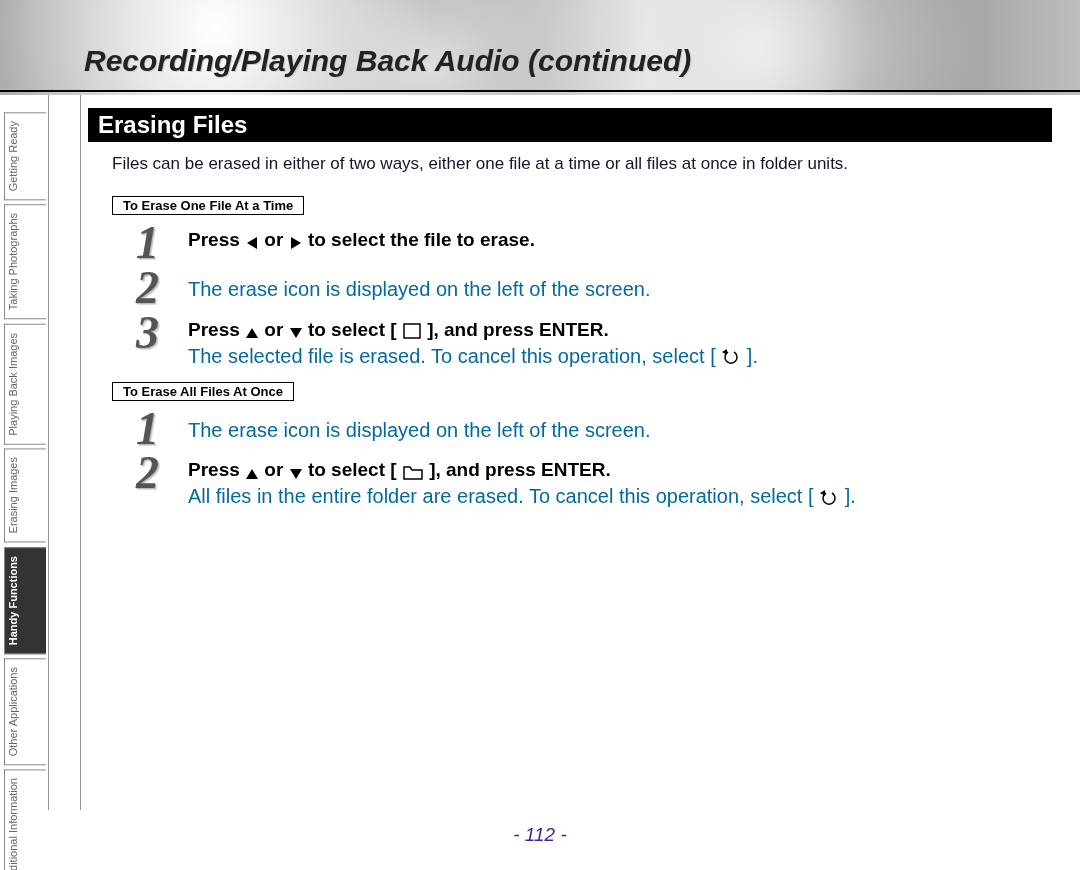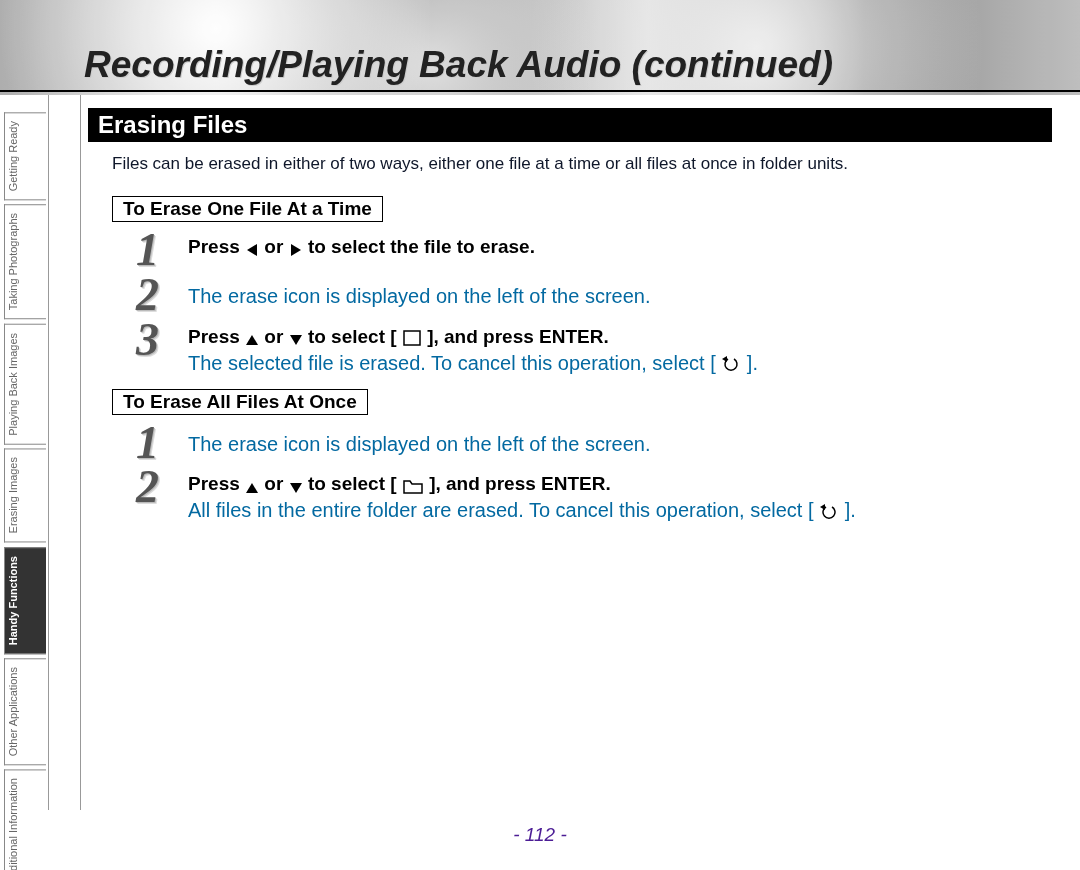--- a/index.html
+++ b/index.html
@@ -19,21 +19,21 @@
       radial-gradient(circle at 20% 30%, #fff 0%, transparent 25%),
       radial-gradient(circle at 70% 50%, #eee 0%, transparent 30%),
       radial-gradient(circle at 40% 70%, #ddd 0%, transparent 25%),
       linear-gradient(90deg, #aaa, #ccc 20%, #999 40%, #ddd 60%, #888 80%, #bbb);
     filter: contrast(0.9) brightness(1.05);
   }
   .header-title {
     position: absolute;
     top: 44px;
     left: 84px;
-    font-size: 37px;
+    font-size: 30px;
     font-weight: bold;
     font-style: italic;
     color: #222;
     text-shadow: 1px 1px 0 #ccc;
   }
   .header-rule {
     position: absolute;
     top: 90px;
     left: 0; right: 0;
     height: 2px;
@@ -98,21 +98,21 @@
   }
   .intro {
     font-size: 17px;
     color: #0f172a;
     margin-left: 24px;
     margin-bottom: 16px;
   }
   .sub-heading {
     display: inline-block;
     border: 1.5px solid #000;
-    font-size: 19px;
+    font-size: 13px;
     font-weight: bold;
     padding: 1px 10px;
     margin-left: 24px;
     margin-bottom: 10px;
     margin-top: 6px;
   }
   .step {
     display: flex;
     align-items: flex-start;
     margin-left: 48px;

